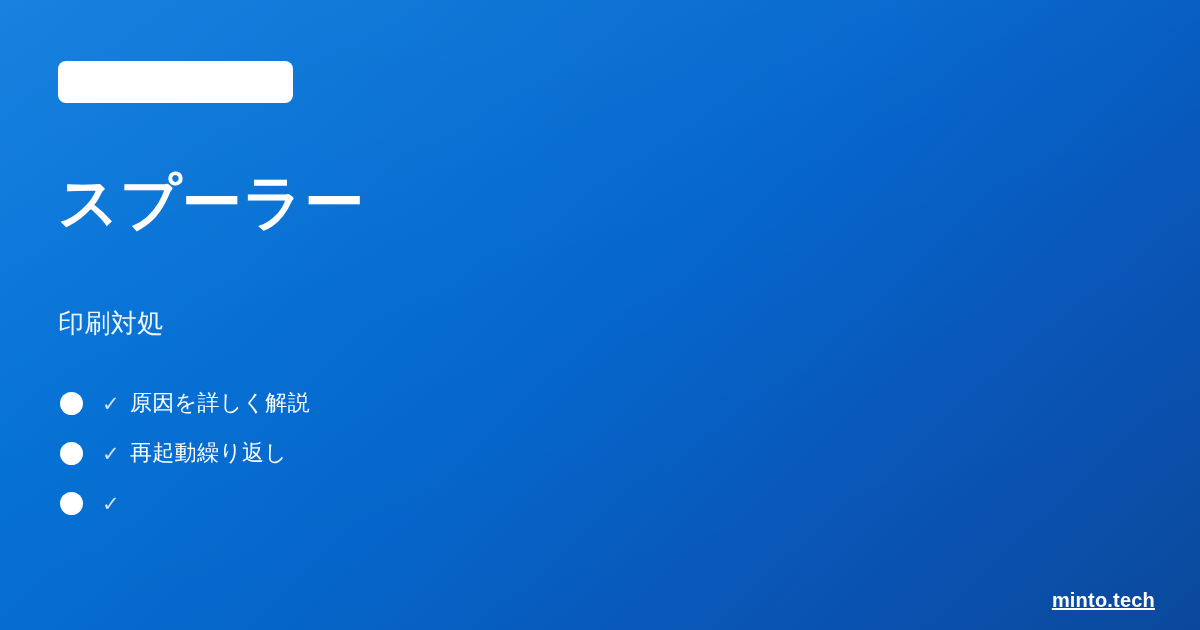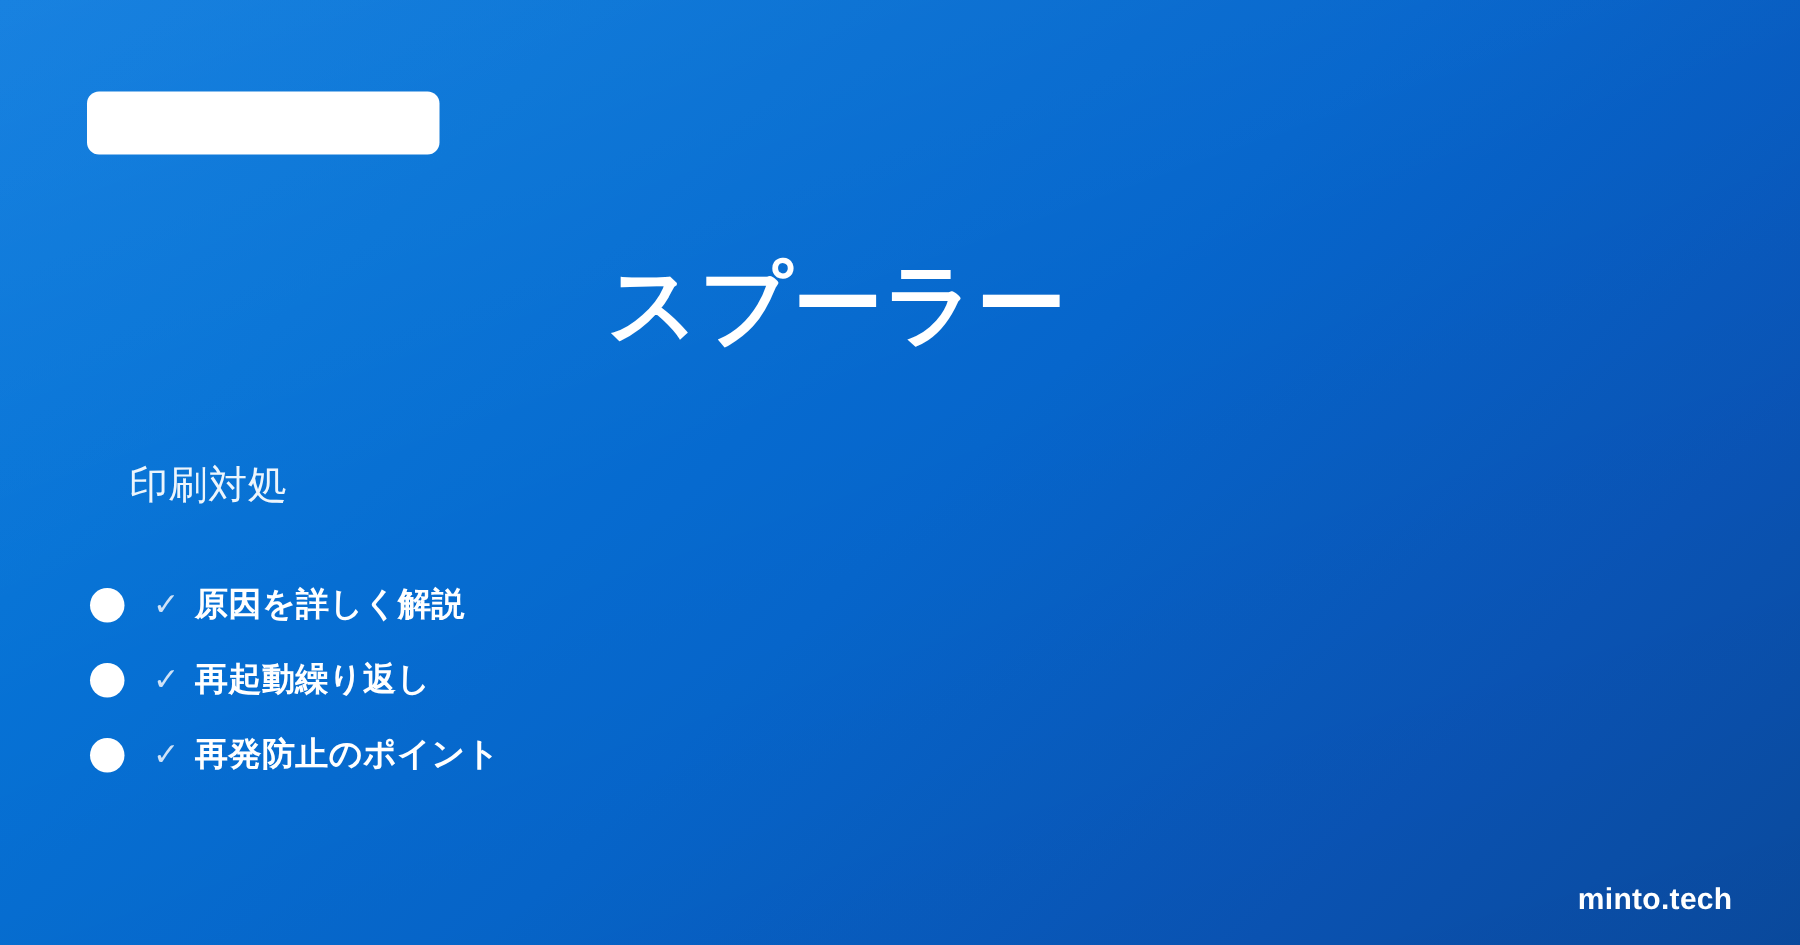--- a/index.html
+++ b/index.html
@@ -66,33 +66,31 @@
     width: 1000px;
     color: #ffffff;
     font-size: 60px;
     font-weight: bold;
     line-height: 1.22;
     letter-spacing: 0.5px;
   }
   .title-line {
     display: block;
     white-space: nowrap;
-    text-align: center;
   }
 
   .subtitle {
     position: absolute;
     left: 0;
     top: 308px;
     color: rgba(255,255,255,0.93);
     font-size: 26px;
     font-weight: normal;
     line-height: 1.2;
     letter-spacing: 0.4px;
-    margin-left: 28px;
   }
 
   .bullets {
     position: absolute;
     left: 0;
     top: 378px;
     width: 700px;
   }
   .bullet-row {
     display: flex;
@@ -113,33 +111,34 @@
     margin-left: 19px;
     color: #cfe2f7;
     font-size: 21px;
     line-height: 1;
     font-weight: normal;
     text-align: left;
   }
   .bullet-text {
     color: #ffffff;
     font-size: 22px;
-    font-weight: bold;
+    font-weight: normal;
     white-space: nowrap;
     letter-spacing: 0.3px;
   }
 
   .footer-brand {
     position: absolute;
     right: 45px;
     bottom: 18px;
     color: #ffffff;
     font-size: 20px;
     font-weight: bold;
     letter-spacing: 0.2px;
+    text-decoration: underline;
   }
 </style>
 </head>
 <body>
 
 <div class="card">
   <div class="sheen"></div>
 
   <div class="content">
 
@@ -163,20 +162,19 @@
 
       <div class="bullet-row">
         <span class="bullet-dot"></span>
         <span class="bullet-check">✓</span>
         <span class="bullet-text">再起動繰り返し</span>
       </div>
 
       <div class="bullet-row">
         <span class="bullet-dot"></span>
         <span class="bullet-check">✓</span>
-        <span class="bullet-text">再発防止のポイント</span>
       </div>
 
     </div>
   </div>
 
   <div class="footer-brand">minto.tech</div>
 </div>
 
 </body></html>

